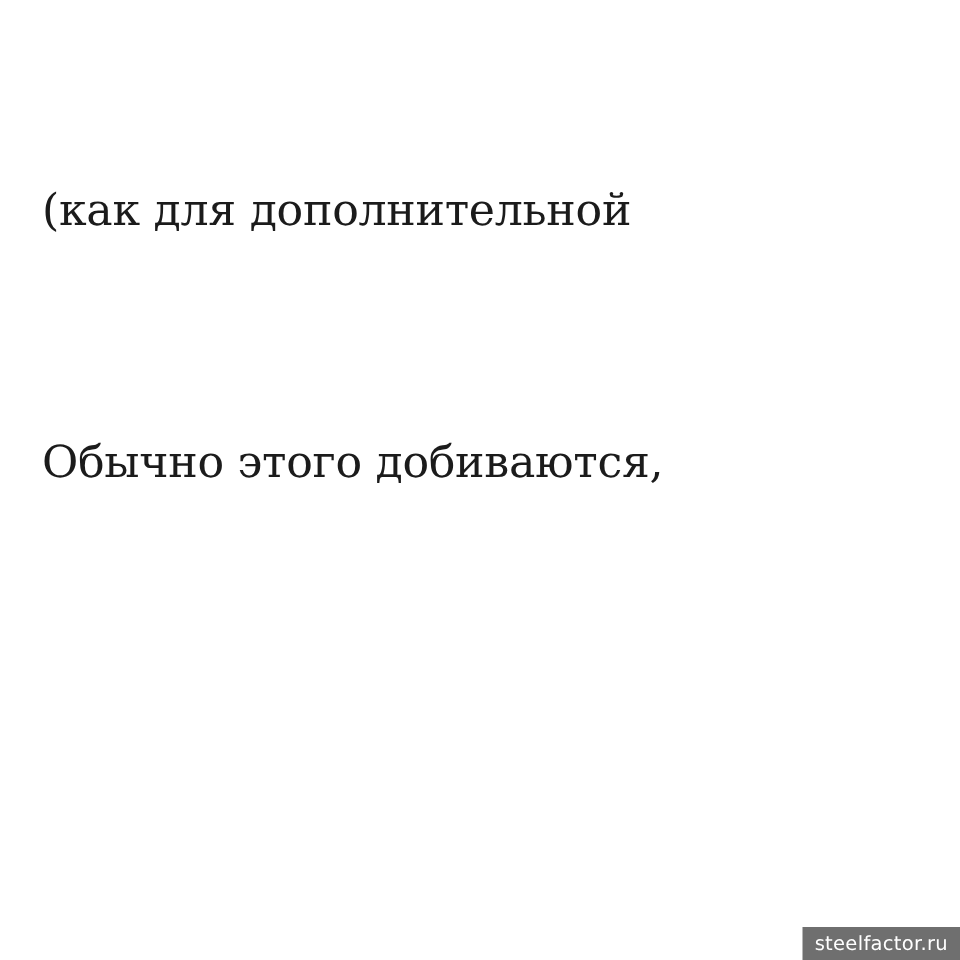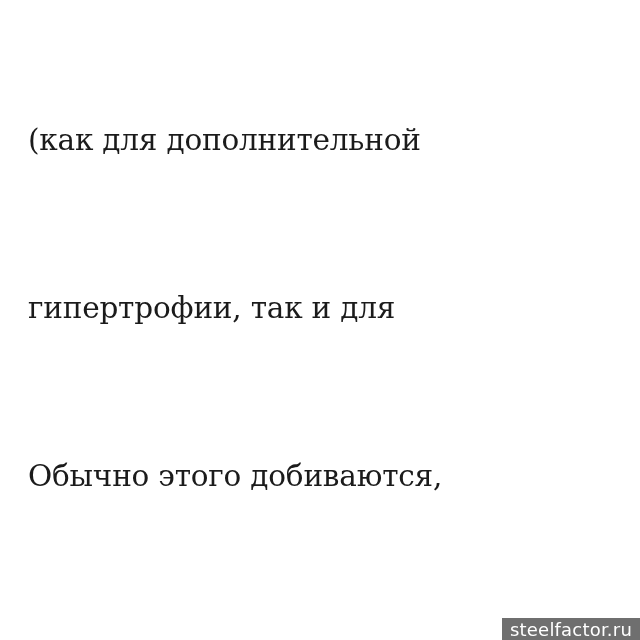--- a/index.html
+++ b/index.html
@@ -46,32 +46,31 @@
     right: 0;
     bottom: 0;
     height: 22px;
     padding: 0 8px;
     display: flex;
     align-items: center;
     justify-content: center;
     background: #6f6f6f;
     color: #ffffff;
     font-family: "DejaVu Sans", "Liberation Sans", sans-serif;
-    font-size: 18px;
+    font-size: 13px;
     letter-spacing: 0.2px;
   }
 </style>
 </head>
 <body>
 
 <div id="page">
 
   <div id="text-block">
     <span class="line">(как для дополнительной</span>
-    <span class="line">гипертрофии, так и для</span>
     <span class="line">Обычно этого добиваются,</span>
     
     
     
     
     
     
     
     
   </div>

